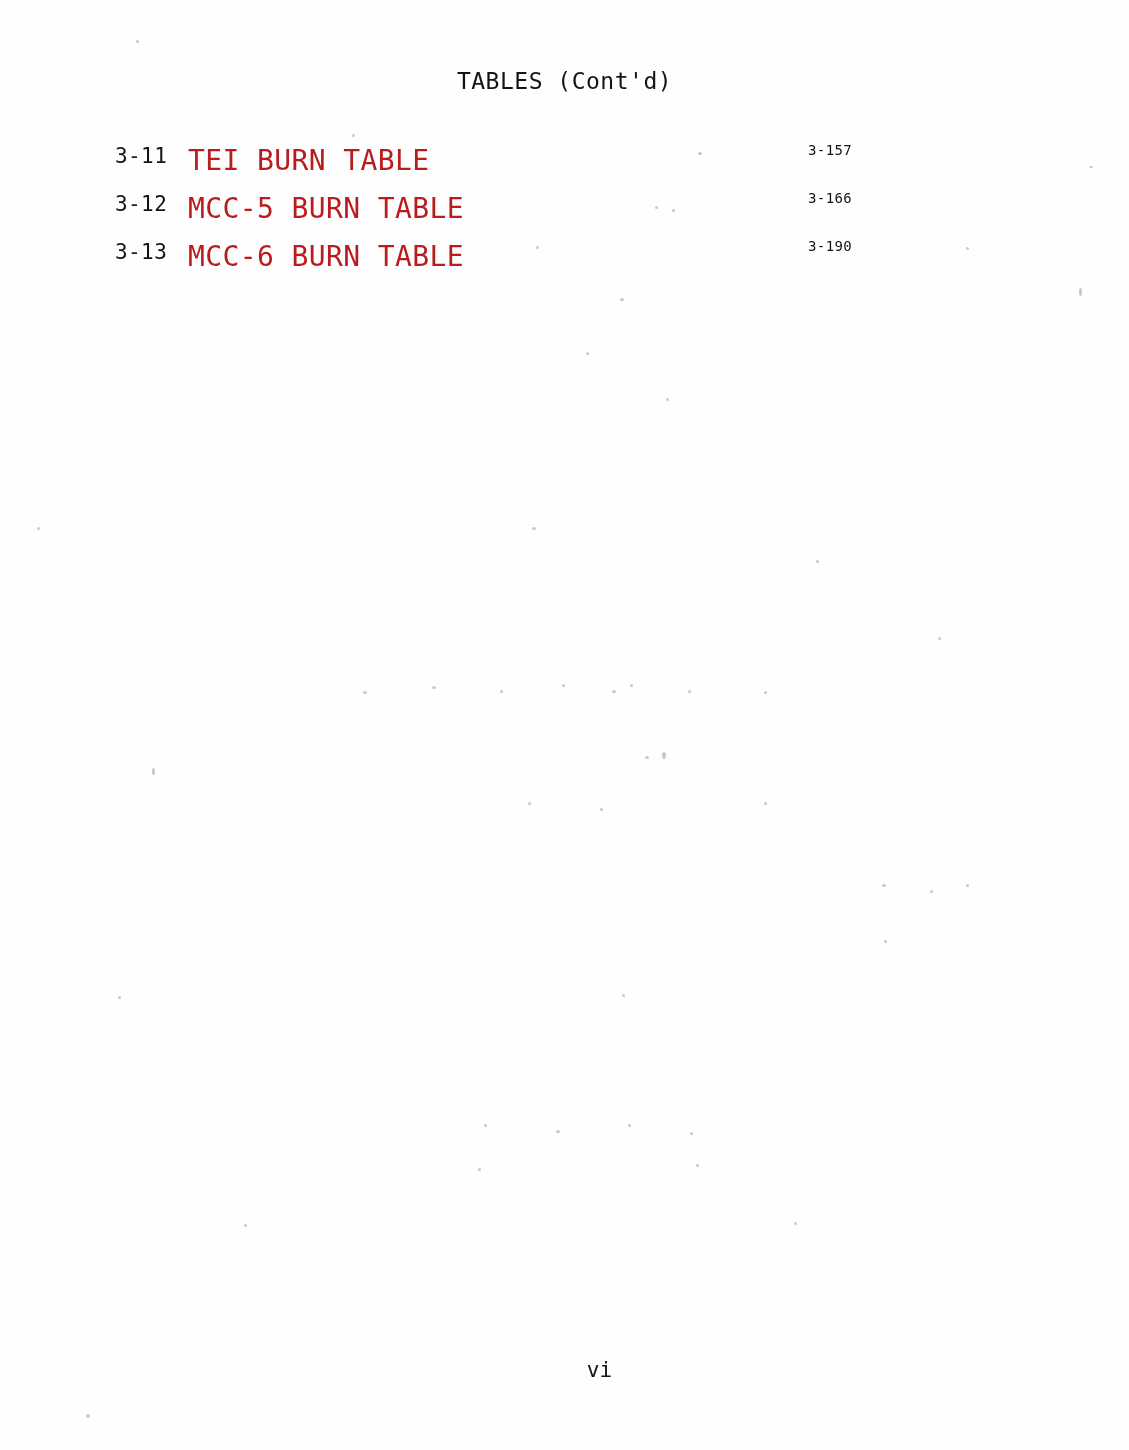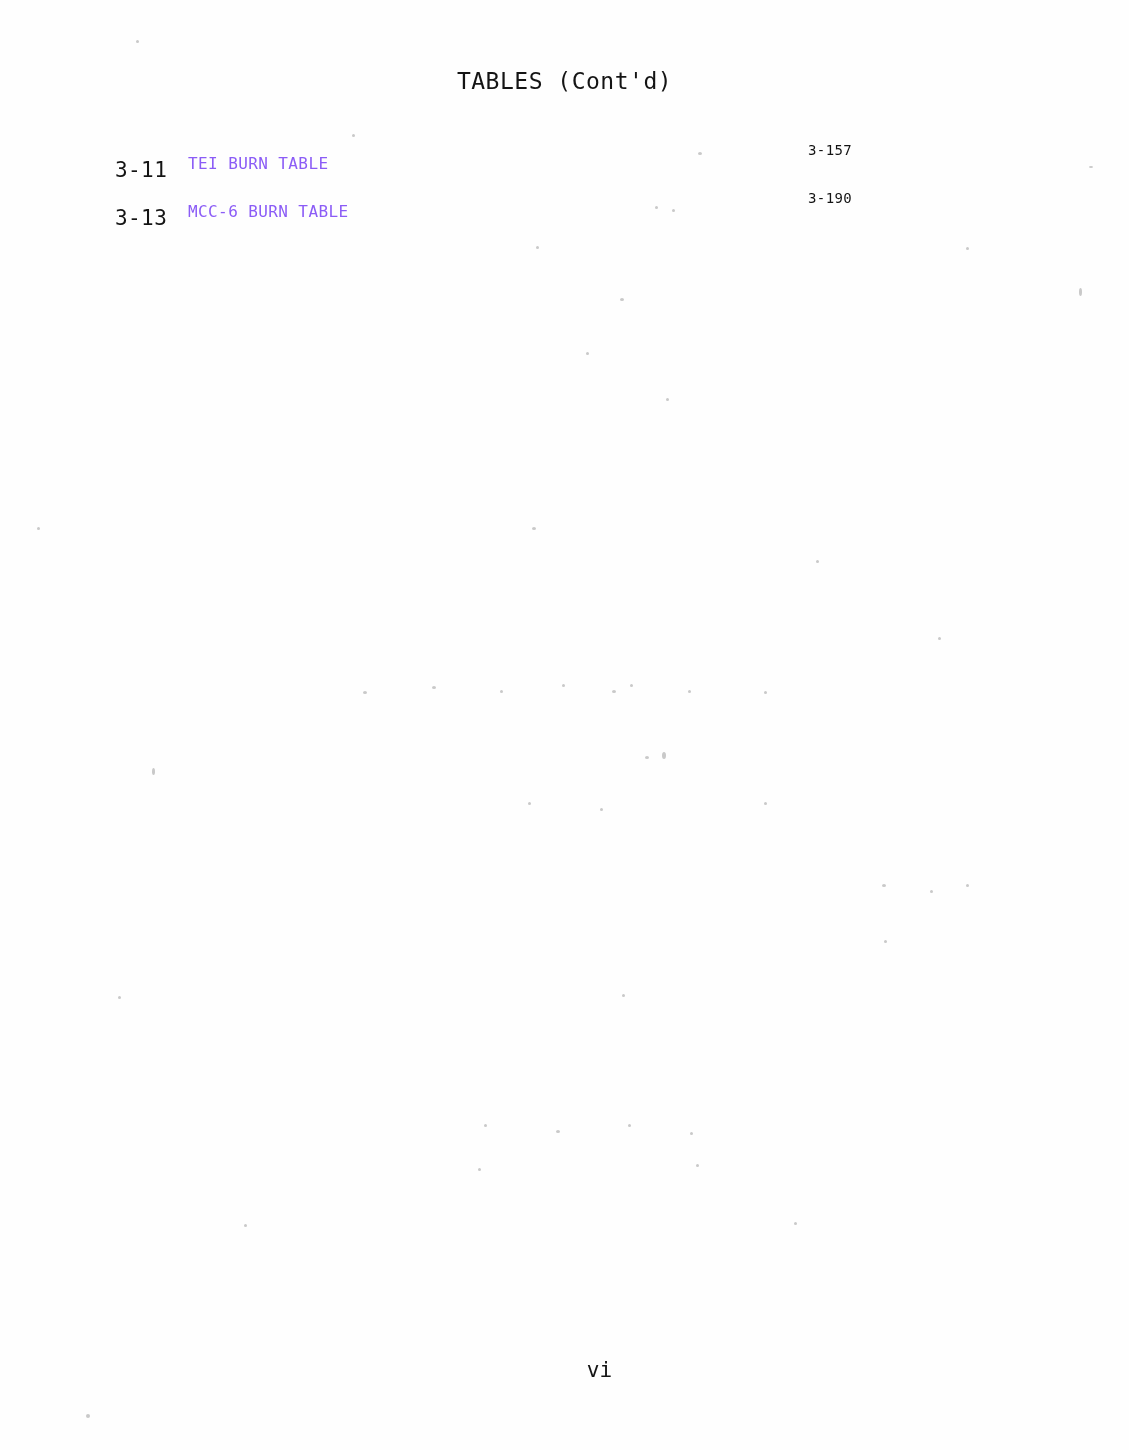--- a/index.html
+++ b/index.html
@@ -42,32 +42,32 @@
     left: 0;
     width: 100%;
   }
   .toc-row {
     position: relative;
     height: 48px;
   }
   .toc-num {
     position: absolute;
     left: 115px;
-    top: 18px;
+    top: 4px;
     font-size: 21px;
     letter-spacing: 0.4px;
     color: #141414;
   }
   .toc-label {
     position: absolute;
     left: 188px;
-    top: 14px;
-    font-size: 16px;
+    top: 4px;
+    font-size: 28px;
     letter-spacing: 0.4px;
-    color: #8b5cf6;
+    color: #b91c1c;
   }
   .toc-page {
     position: absolute;
     left: 808px;
     top: 2px;
     font-size: 14px;
     letter-spacing: 0.4px;
     color: #141414;
   }
   .page-number {
@@ -89,20 +89,25 @@
   <div class="doc-title">TABLES (Cont'd)</div>
 
   <div class="toc-list">
 
     <div class="toc-row">
       <span class="toc-num">3-11</span>
       <span class="toc-label">TEI BURN TABLE</span>
       <span class="toc-page">3-157</span>
     </div>
 
+    <div class="toc-row">
+      <span class="toc-num">3-12</span>
+      <span class="toc-label">MCC-5 BURN TABLE</span>
+      <span class="toc-page">3-166</span>
+    </div>
 
     <div class="toc-row">
       <span class="toc-num">3-13</span>
       <span class="toc-label">MCC-6 BURN TABLE</span>
       <span class="toc-page">3-190</span>
     </div>
 
 
   </div>
 

